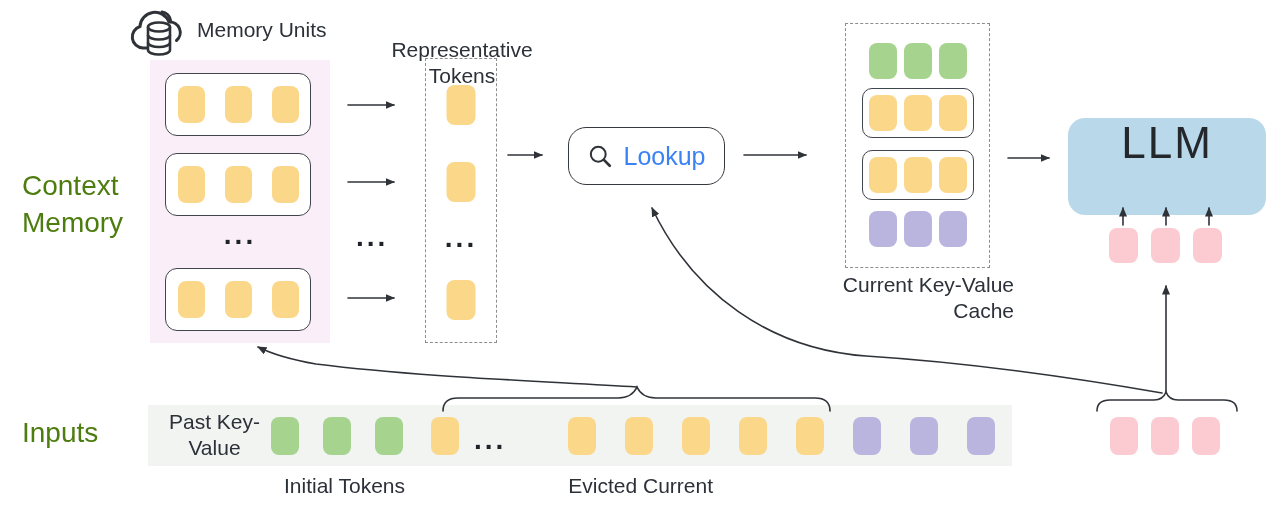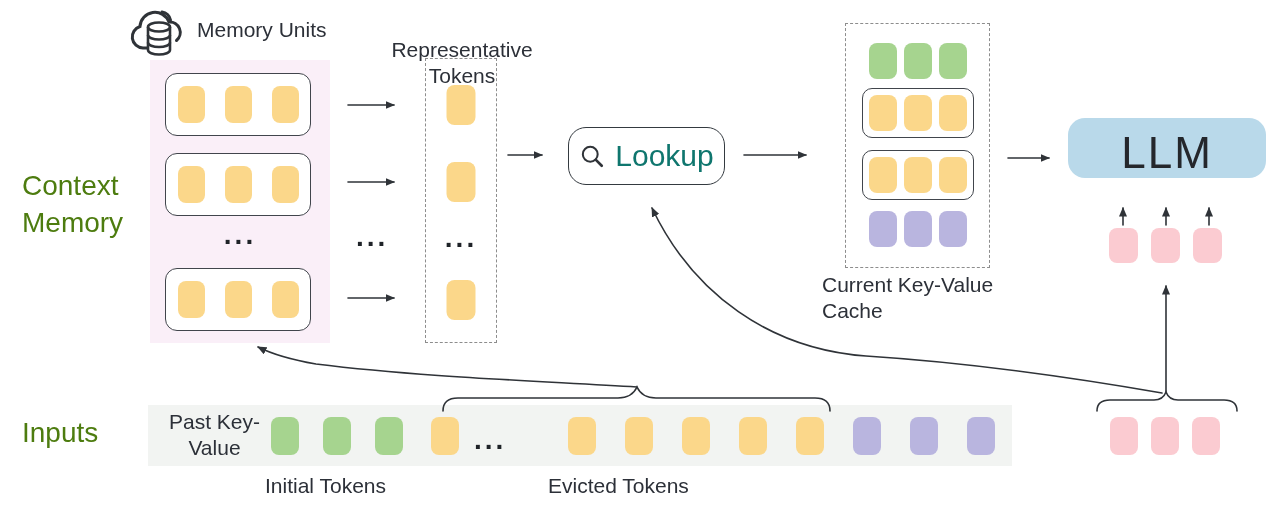--- a/index.html
+++ b/index.html
@@ -3,21 +3,21 @@
 <meta charset="utf-8">
 <style>
   html,body{margin:0;padding:0;background:#fff;}
   .canvas{
     position:relative;width:1280px;height:509px;background:#ffffff;overflow:hidden;
     font-family:"Liberation Sans","DejaVu Sans",sans-serif;color:#2c3038;
   }
   .abs{position:absolute;}
   .big-label{font-size:28px;line-height:37px;color:#4d7c0f;}
   .sec-title{font-size:21px;line-height:26px;color:#2c3038;text-align:center;}
-  .caption{font-size:21px;color:#2c3038;text-align:left;}
+  .caption{font-size:21px;color:#2c3038;text-align:right;}
   .dots{font-size:28px;font-weight:700;letter-spacing:3px;line-height:14px;color:#1f2328;}
 
   
   .memory-box{left:150px;top:60px;width:180px;height:283px;background:var(--memory-bg,#FAEFF8);}
   .mem-unit{position:absolute;left:15px;width:144px;height:61px;background:#fff;
     border:1.2px solid #41454c;border-radius:12px;display:flex;align-items:center;justify-content:center;gap:20px;}
 
   
   .token{display:inline-block;border-radius:8px;flex:0 0 auto;}
   .tk-yellow{background:var(--token-yellow,#FBD78A);}
@@ -28,28 +28,28 @@
   .rep-group .token{width:29px;height:40px;}
   .cache-row .token{width:28px;height:36px;}
   .input-group .token{width:28px;height:38px;}
   .llm-tokens .token{width:29px;height:35px;}
 
   .rep-box{left:425px;top:58px;width:72px;height:285px;border:1.5px dashed #8d8d8d;box-sizing:border-box;}
   .rep-group{position:absolute;left:50%;transform:translateX(-50%);display:flex;flex-direction:column;gap:37px;}
 
   .lookup-btn{left:568px;top:127px;width:157px;height:58px;background:#fff;border:1.7px solid #343a40;
     border-radius:18px;display:flex;align-items:center;justify-content:center;gap:9px;box-sizing:border-box;}
-  .lookup-btn span{font-size:30px;color:#0f766e;}
+  .lookup-btn span{font-size:25px;color:#3b82f6;}
 
   .cache-box{left:845px;top:23px;width:145px;height:245px;border:1.5px dashed #8d8d8d;box-sizing:border-box;}
   .cache-row{position:absolute;left:50%;transform:translateX(-50%);display:flex;gap:7px;}
   .cache-row.boxed{background:#fff;border:1.2px solid #41454c;border-radius:10px;padding:6px;}
 
-  .llm-box{left:1068px;top:118px;width:198px;height:60px;background:var(--llm-blue,#B9D9EA);
-    border-radius:17px;display:flex;align-items:flex-end;justify-content:center;}
+  .llm-box{left:1068px;top:118px;width:198px;height:97px;background:var(--llm-blue,#B9D9EA);
+    border-radius:17px;display:flex;align-items:flex-start;justify-content:center;}
   .llm-box span{font-size:44px;letter-spacing:2px;color:#24272c;}
 
   .input-bar{left:148px;top:405px;width:864px;height:61px;background:var(--input-bar-bg,#F2F4F2);}
   .input-group{display:flex;}
 
   .wires{left:0;top:0;width:1280px;height:509px;pointer-events:none;z-index:5;}
 </style>
 </head>
 <body>
 
@@ -168,21 +168,21 @@
       <span class="token tk-purple"></span>
       <span class="token tk-purple"></span>
     </div>
   <div class="abs input-group" style="left:1110px;top:417px;gap:13px;">
       <span class="token tk-pink"></span>
       <span class="token tk-pink"></span>
       <span class="token tk-pink"></span>
     </div>
 
   <div class="abs caption" style="left:265px;top:474px;width:140px;">Initial Tokens</div>
-  <div class="abs caption" style="left:548px;top:474px;width:165px;">Evicted Tokens</div>
+  <div class="abs caption" style="left:548px;top:474px;width:165px;">Evicted Current</div>
 
   <svg class="abs wires" viewBox="0 0 1280 509">
     <defs>
       <marker id="ah" markerWidth="10" markerHeight="8" refX="8.5" refY="4" orient="auto" markerUnits="userSpaceOnUse">
         <path d="M0 0 L9.5 4 L0 8 Z" fill="#2f3338"></path>
       </marker>
     </defs>
     <g stroke="#2f3338" stroke-width="1.6" fill="none" stroke-linecap="round">
       <path d="M348 105 H394" marker-end="url(#ah)"></path>
       <path d="M348 182 H394" marker-end="url(#ah)"></path>

